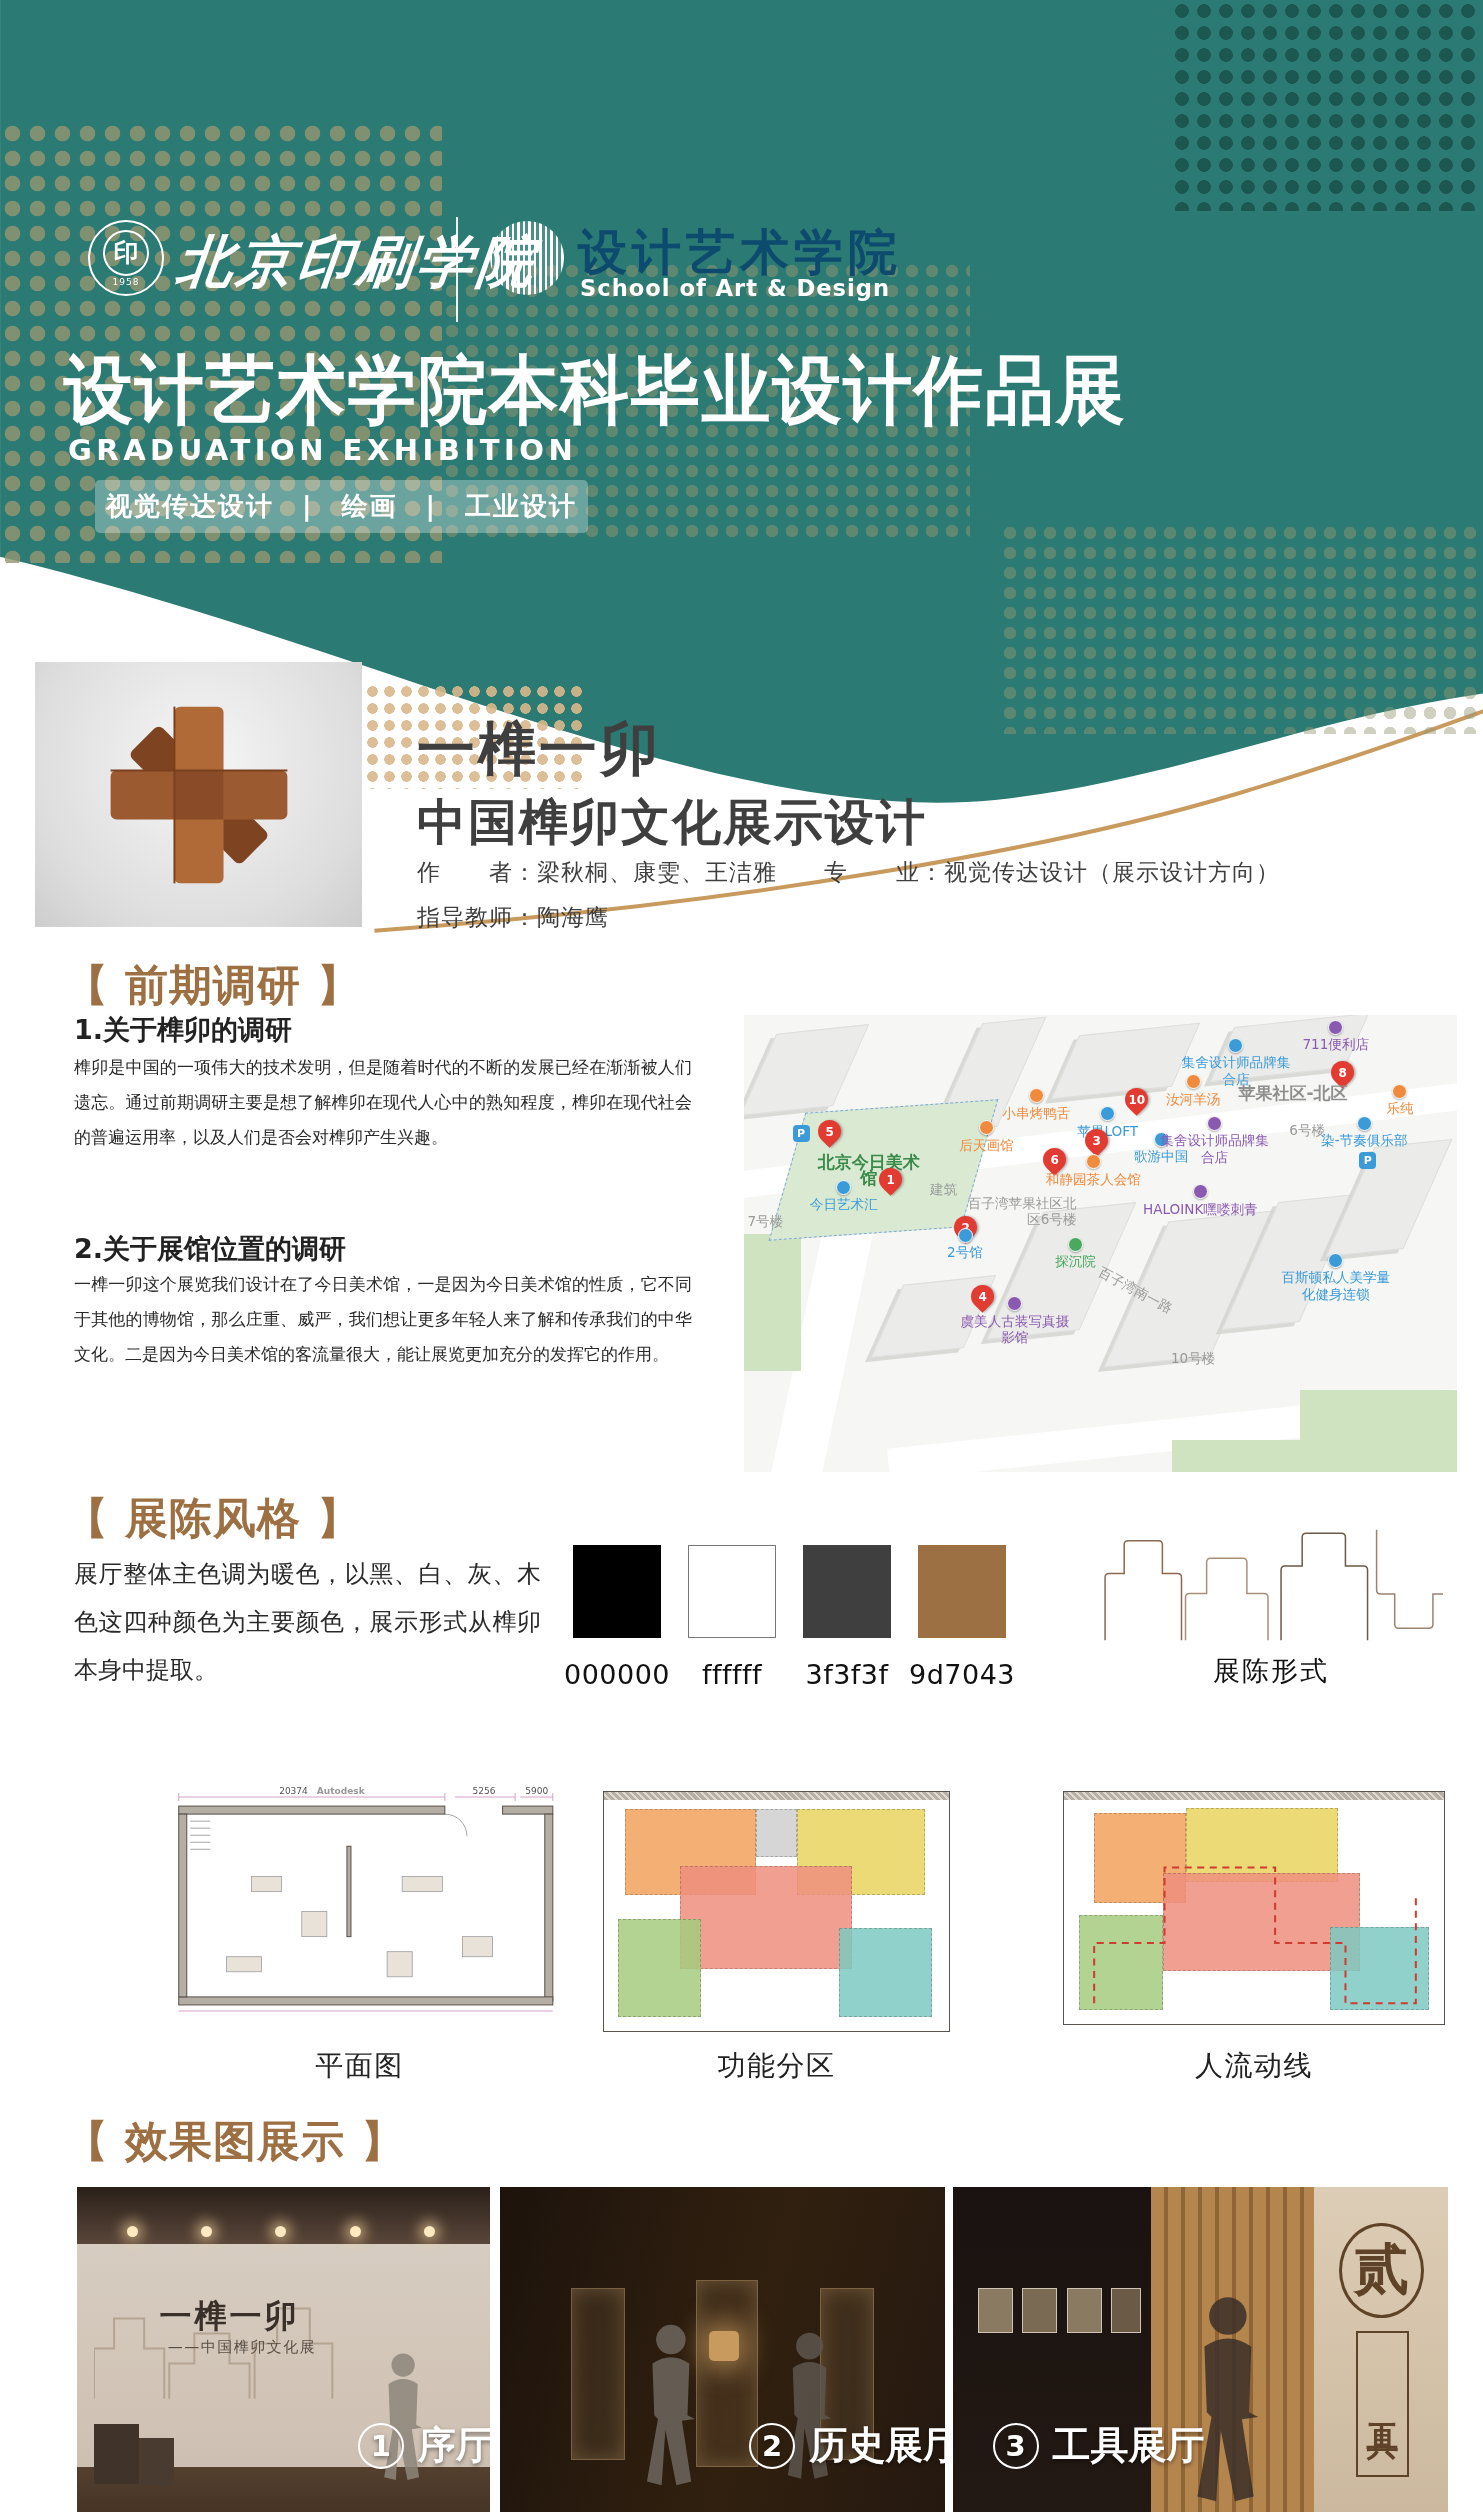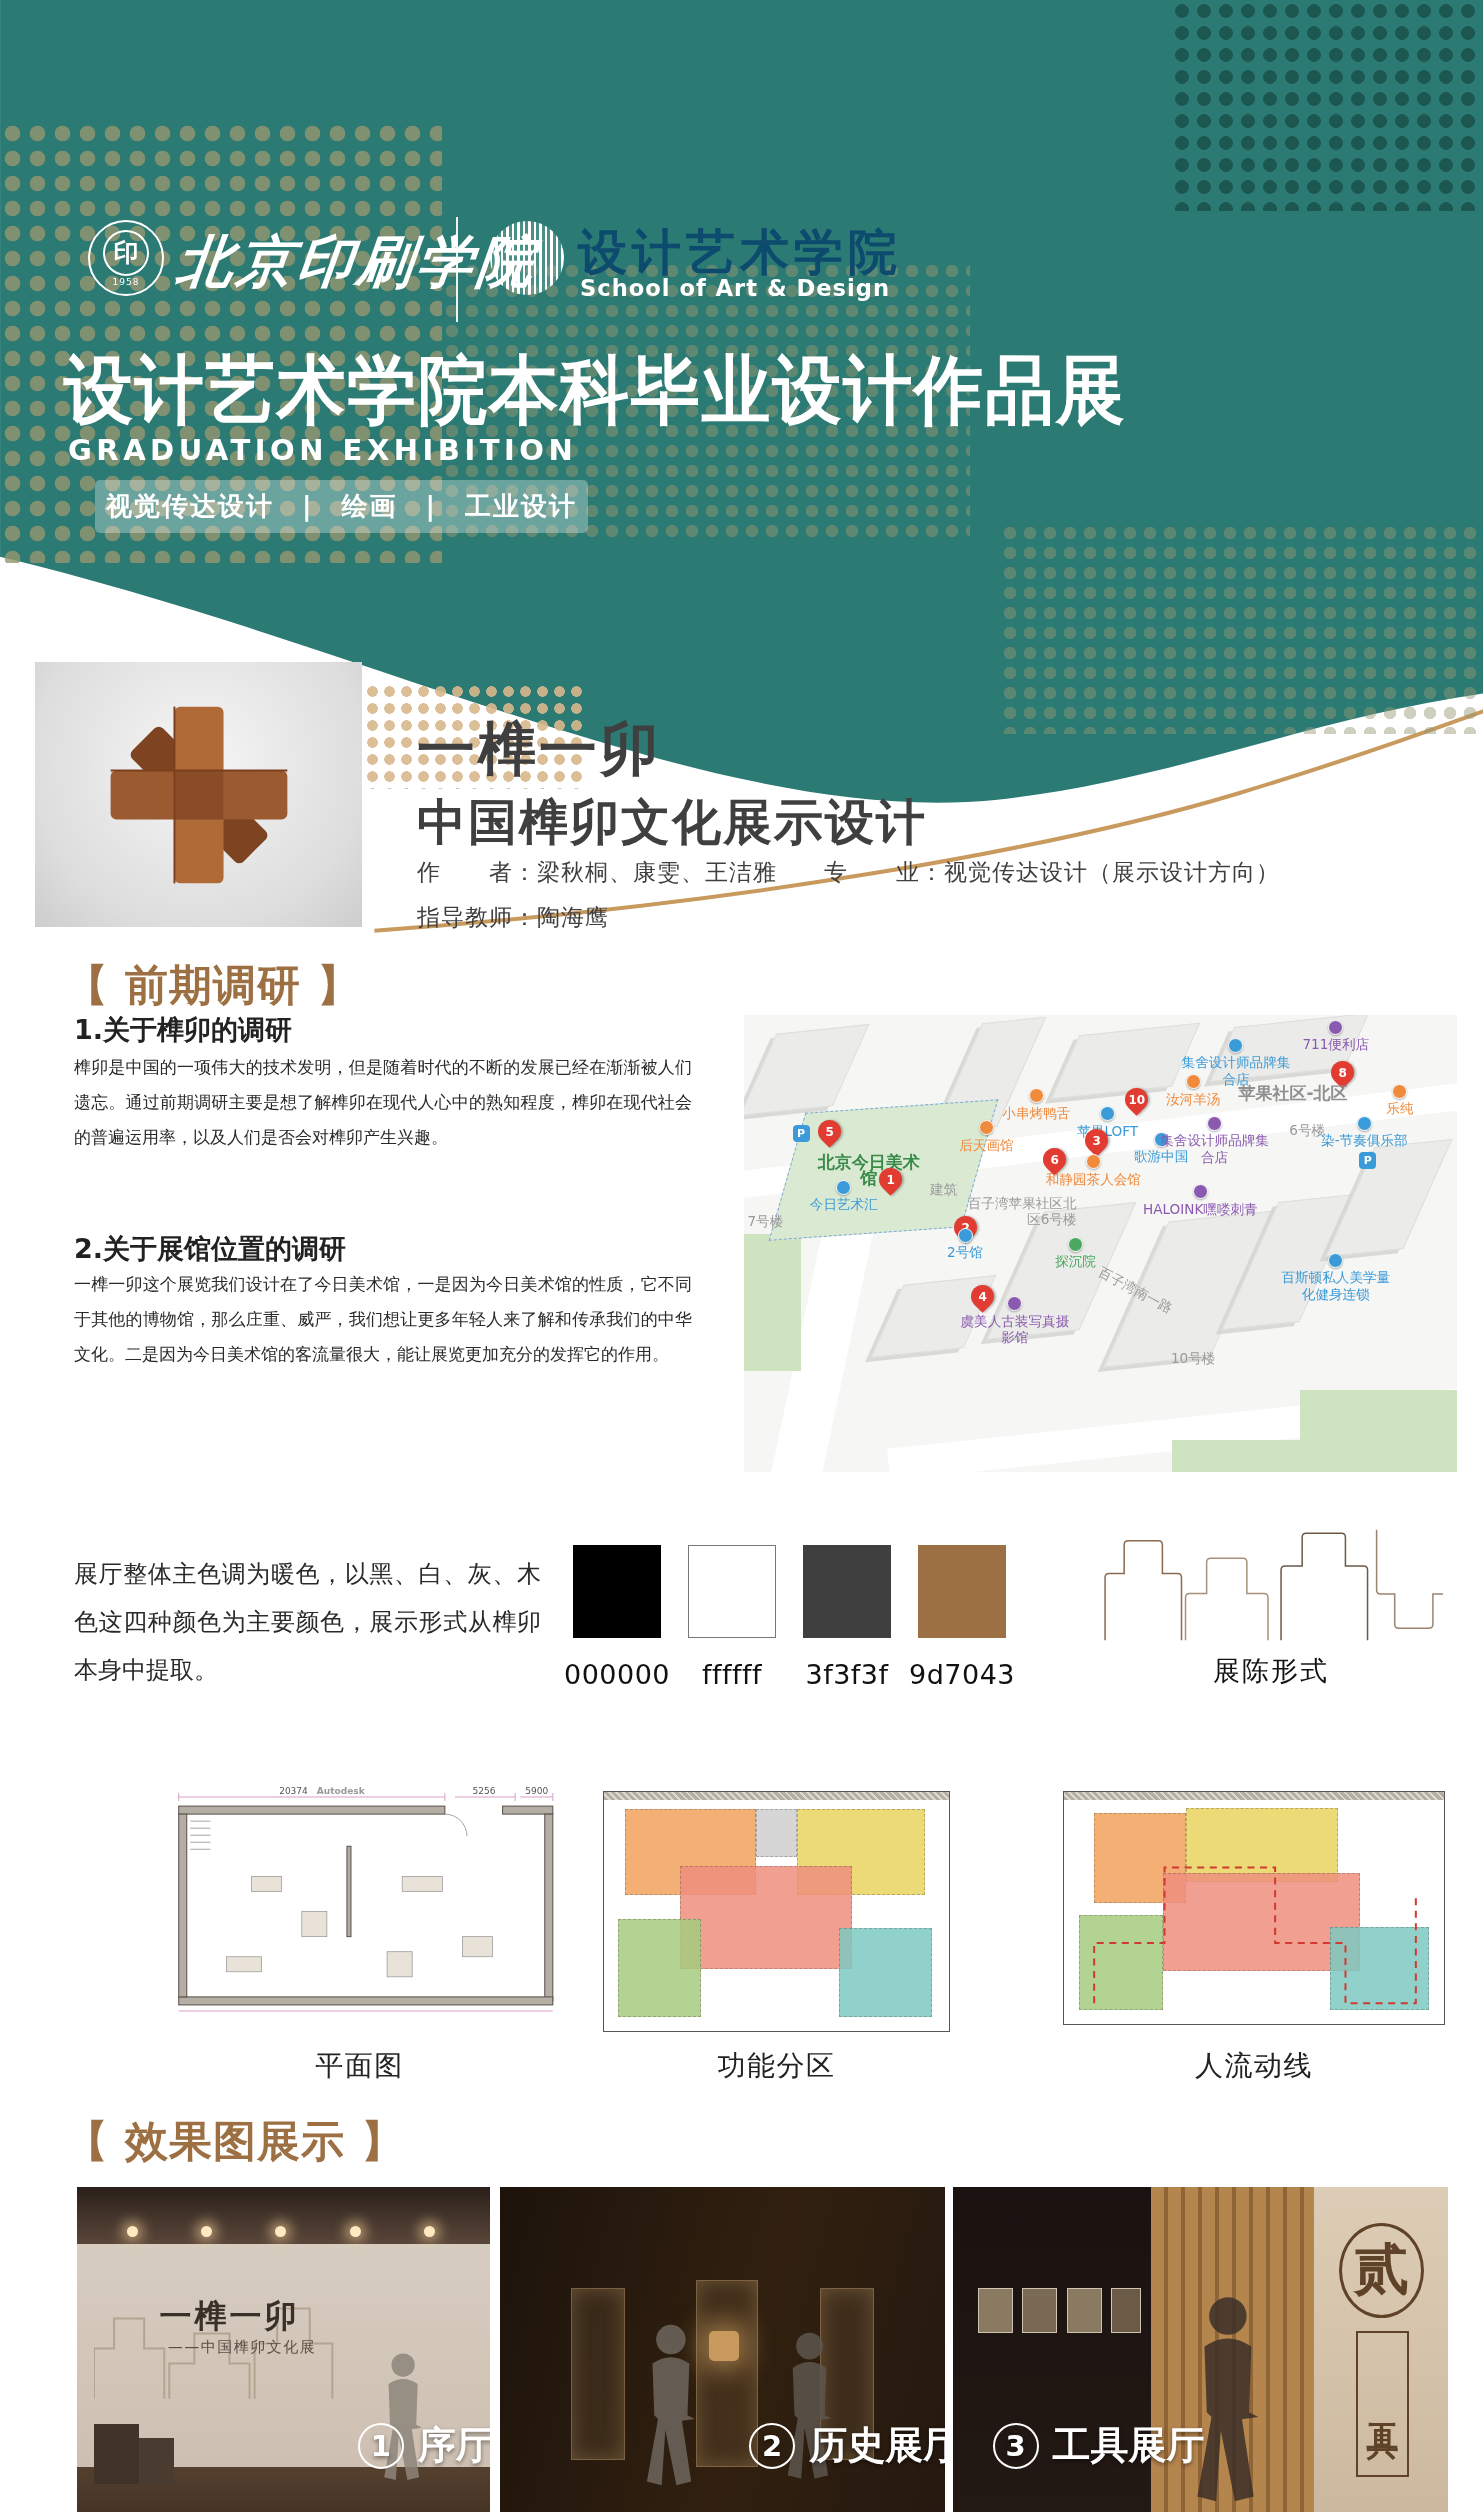--- a/index.html
+++ b/index.html
@@ -354,20 +354,21 @@
 
           <span class="lbl">10号楼</span>
         </div>
         <div class="poi-item label" style="left: 3%; top: 43%; --c: #9a9a9a;">
 
           <span class="lbl">7号楼</span>
         </div>
       </div>
   </div>
 
+  <div class="h1" style="left:65px;top:1490px">【 展陈风格 】</div>
   <div class="para" style="left:74px;top:1550px;width:467px;font-size:24px;line-height:48px">展厅整体主色调为暖色，以黑、白、灰、木色这四种颜色为主要颜色，展示形式从榫卯本身中提取。</div>
   <div class="swatches">
 
   <div class="swatch" style="--c: #000000;">
         <div class="chip"></div>
         <div class="hex">000000</div>
       </div>
       <div class="swatch bordered" style="--c: #ffffff;">
         <div class="chip"></div>
         <div class="hex">ffffff</div>

